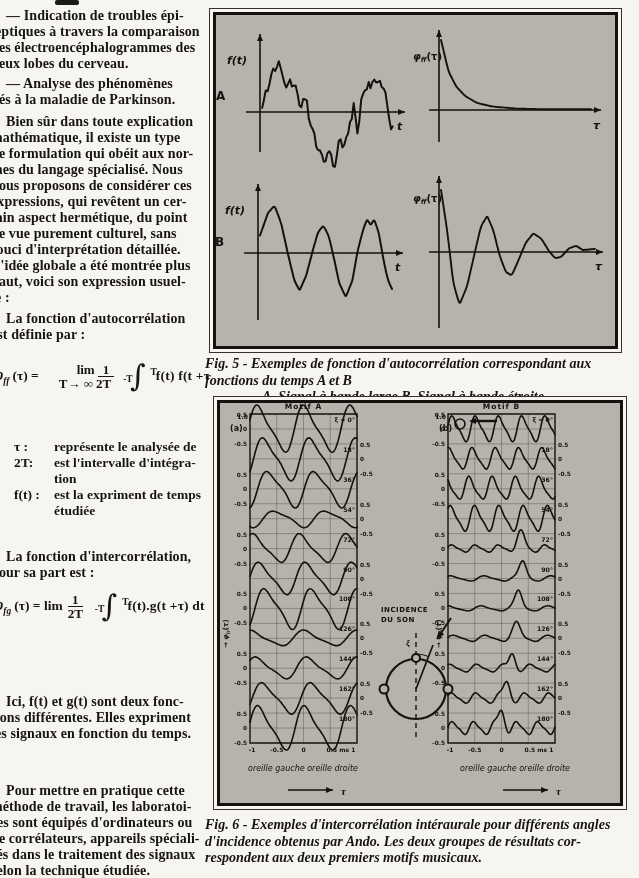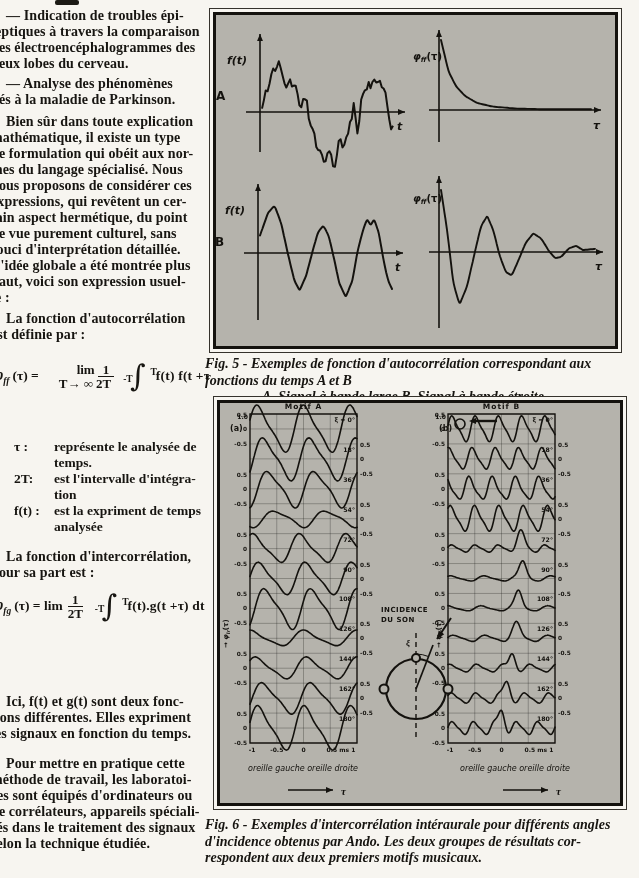--- a/index.html
+++ b/index.html
@@ -4,21 +4,21 @@
 <style>
   html,body{margin:0;padding:0;background:#dedcd6;}
   .page{position:relative;width:639px;height:878px;background:#f7f5f0;overflow:hidden;
         font-family:"Liberation Serif",serif;color:#171511;}
   .artifact{position:absolute;left:55px;top:0;width:24px;height:5px;background:#1c1a15;border-radius:2px;}
   .left-col{position:absolute;left:0;top:0;width:209px;height:878px;overflow:hidden;}
   .para{position:absolute;left:0;width:245px;font-weight:bold;font-size:14px;line-height:16px;letter-spacing:.1px;}
   .para .ln{white-space:nowrap;margin-left:-9px;}
   .para .ln.first{text-indent:15px;}
   #p1{top:8px}#p2{top:76px}#p3{top:114px}#p4{top:311px}
-  #p5{top:549px}#p6{top:694px}#p7{top:756px}
+  #p5{top:549px}#p6{top:694px}#p7{top:783px}
   .formula{position:absolute;left:-6px;display:flex;align-items:center;font-weight:bold;font-size:13.5px;}
   #f1{top:362px}#f2{top:592px}
   .phisym{font-style:italic;font-size:16px;}
   .formula sub{font-size:9.5px;font-style:italic;}
   .aft{margin-left:3px;white-space:nowrap;}
   .limgrid{display:flex;flex-direction:column;align-items:flex-end;margin-left:20px;line-height:13px;font-size:13px;text-align:right;}
   .lg-r1,.lg-r2{display:flex;align-items:baseline;white-space:nowrap;}
   .fn{padding:0 5px;border-bottom:1.4px solid #171511;margin-left:3px;}
   .fd{padding:0 3px;}
   .vfrac{display:inline-flex;flex-direction:column;align-items:center;line-height:13px;margin-left:5px;font-size:13px;}
@@ -94,35 +94,34 @@
       </span>
       <span class="int"><span>∫</span><span class="isup">T</span><span class="isub">-T</span></span>
       <span class="ibody">f(t) f(t +τ) dt</span>
     </div>
 
     <div id="defs">
         <div class="def">
           <span class="term">τ :</span>
           <div class="dl">
             <div class="ln">représente le analysée de</div>
-            <div class="ln">temps.</div>
           </div>
         </div>
         <div class="def">
           <span class="term">2T:</span>
           <div class="dl">
             <div class="ln">est l'intervalle d'intégra-</div>
             <div class="ln">tion</div>
           </div>
         </div>
         <div class="def">
           <span class="term">f(t) :</span>
           <div class="dl">
             <div class="ln">est la expriment de temps</div>
-            <div class="ln">analysée</div>
+            <div class="ln">étudiée</div>
           </div>
         </div>
       </div>
 
     <div class="para" id="p5">
         <div class="ln first">La fonction d'intercorrélation,</div>
         <div class="ln">pour sa part est :</div>
       </div>
 
     <div class="formula" id="f2">

